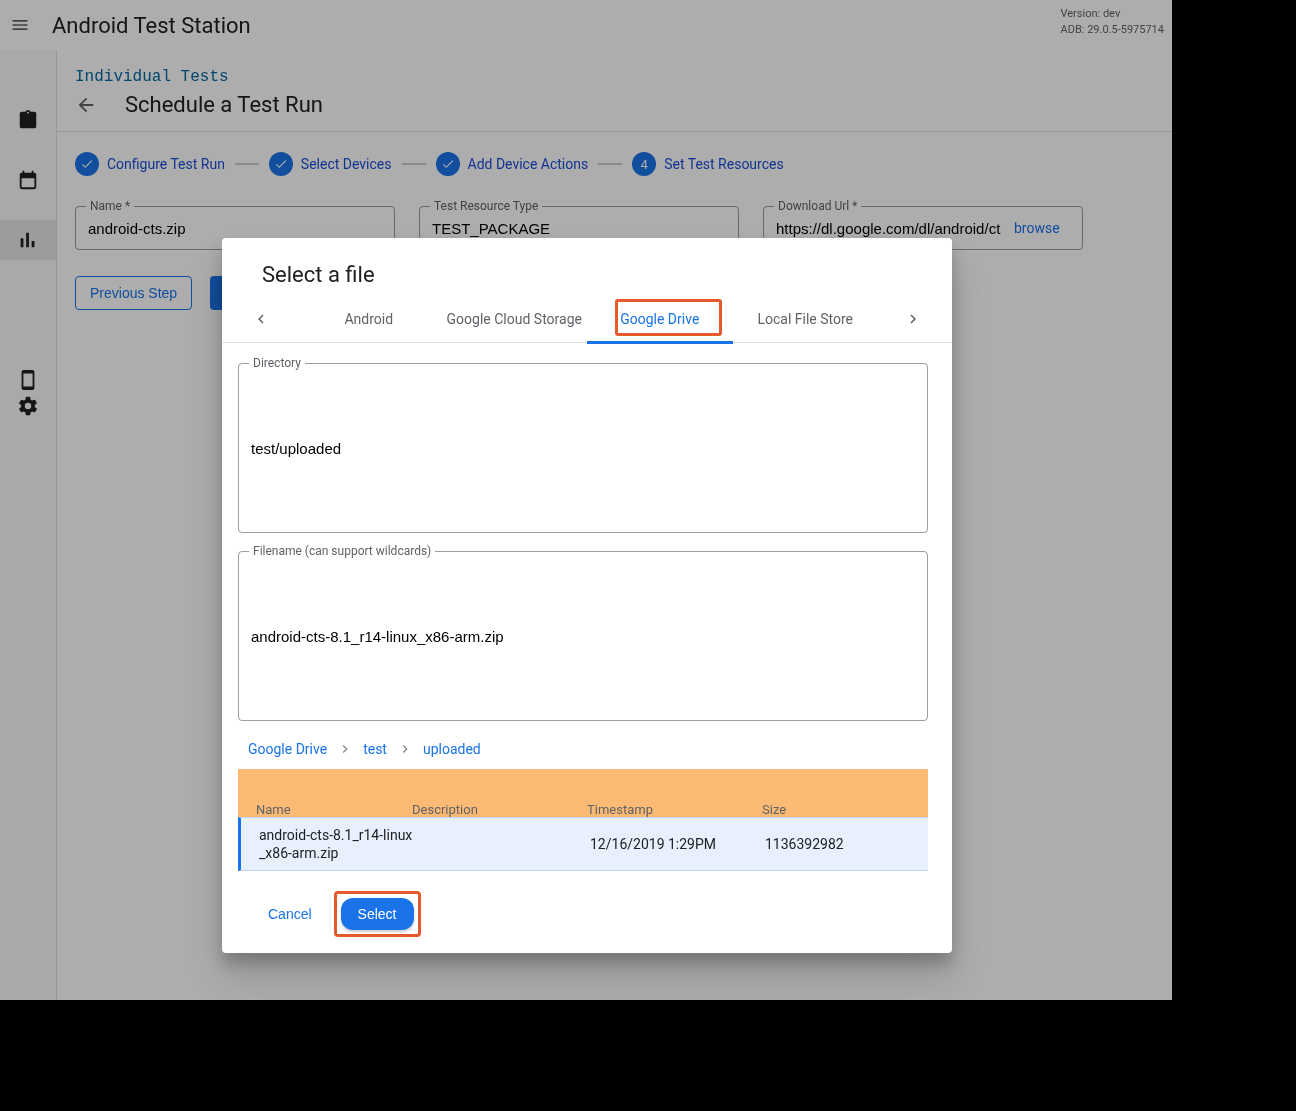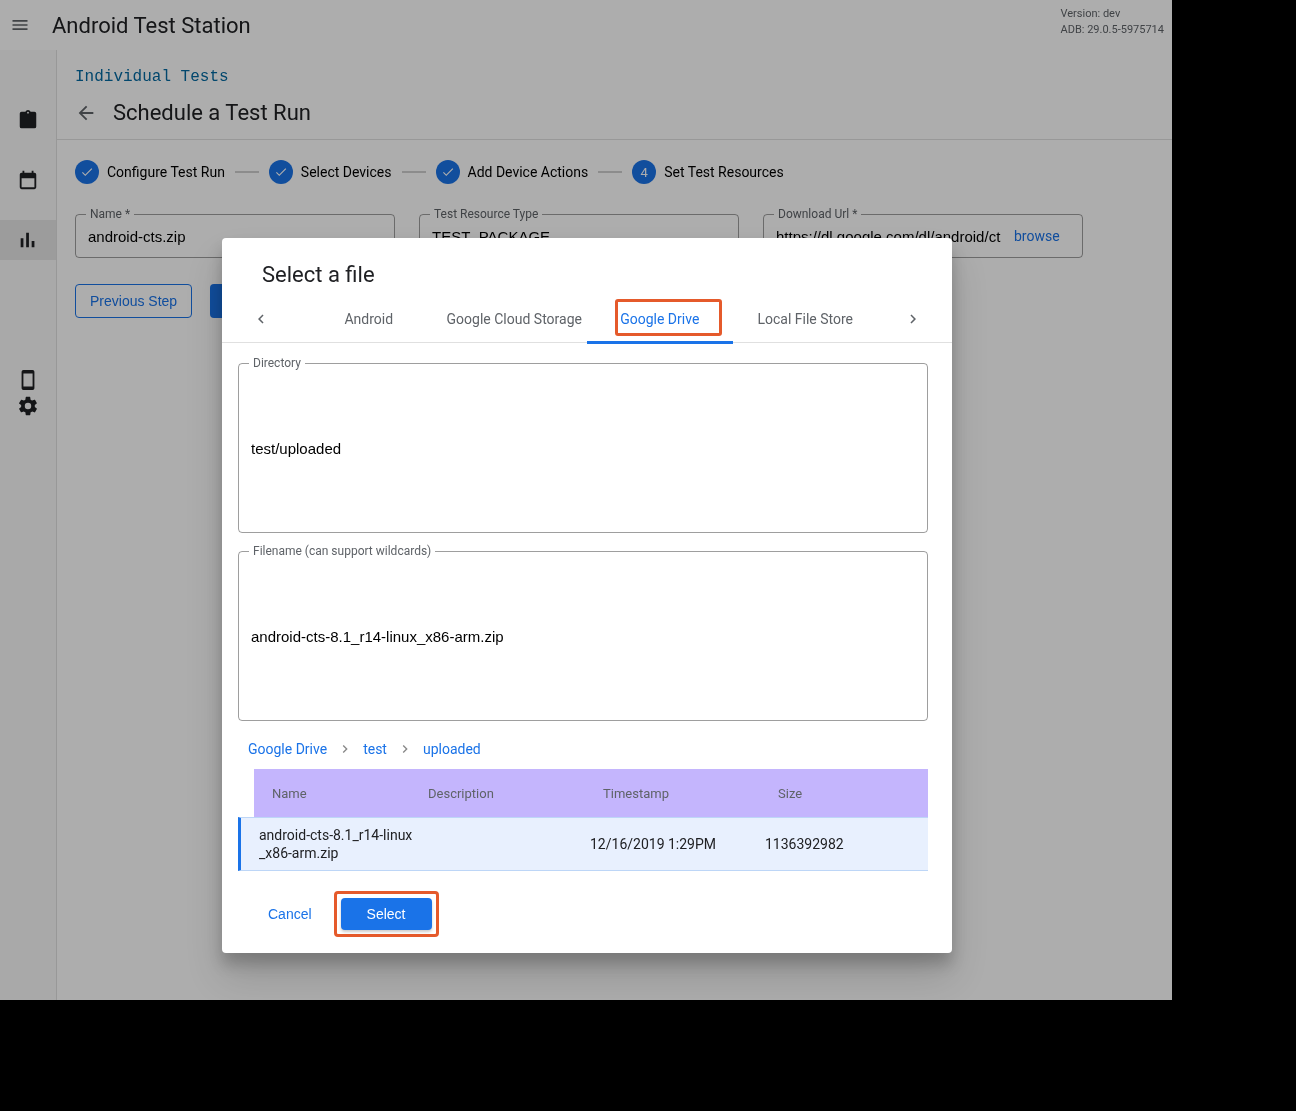--- a/index.html
+++ b/index.html
@@ -73,21 +73,21 @@
   .subheader {
     border-bottom: 1px solid #e0e0e0;
     padding: 18px 18px 14px 18px;
   }
   .crumb {
     font-size: 16px;
     color: #0369a1;
     font-family: Liberation Mono, monospace;
   }
   .page-title-row {
-    display: flex; align-items: center; gap: 16px; margin-top: 14px;
+    display: flex; align-items: center; gap: 28px; margin-top: 6px;
   }
   .back-btn {
     color: #5f6368;
   }
   .page-title {
     font-family: "Google Sans", Roboto, sans-serif;
     font-size: 22px;
     font-weight: 400;
   }
   
@@ -96,21 +96,21 @@
     padding: 20px 18px 8px 18px;
     gap: 10px;
   }
   .step { display: flex; align-items: center; gap: 8px; }
   .step-badge {
     width: 24px; height: 24px; border-radius: 50%;
     background: #1a73e8; color: #fff;
     display: flex; align-items: center; justify-content: center;
     font-size: 13px;
   }
-  .step-label { font-size: 14px; color: #000000; }
+  .step-label { font-size: 14px; color: #1d4ed8; }
   .step-sep { width: 24px; height: 2px; background: #cfcfcf; }
   
   .formrow {
     display: flex; padding: 8px 18px; gap: 24px; margin-top: 14px;
   }
   .md-field {
     position: relative; border: 1px solid rgba(0,0,0,0.38);
     border-radius: 4px; height: 44px; flex: 1;
     display: flex; align-items: center;
     padding: 0 12px;
@@ -180,22 +180,22 @@
   
   .dialog-crumbs {
     display: flex; align-items: center; gap: 10px;
     padding: 2px 14px 8px 14px;
     color: #1a73e8; font-size: 14px; margin-left: -4px;
   }
   .dialog-crumbs .sep { color: #888; }
   
   .tbl { margin-top: 4px; }
   .tbl-head {
-    display: flex; background: #c4b5fd; height: 48px; align-items: center;
-    font-size: 13px; color: #5f6368; padding: 0 4px; margin-left: 16px;
+    display: flex; background: #fdba74; height: 48px; align-items: flex-end;
+    font-size: 13px; color: #5f6368; padding: 0 4px;
   }
   .col-name { width: 170px; padding-left: 14px; }
   .col-desc { width: 175px; }
   .col-ts   { width: 175px; }
   .col-size { width: 130px; }
   .tbl-row {
     display: flex; height: 46px; align-items: center;
     font-size: 14px; padding: 0 4px;
     border-top: 1px solid #bdd6f7;
     border-bottom: 1px solid #bdd6f7;
@@ -203,22 +203,22 @@
     background: #e8f0fe;
   }
   .tbl-row.wrap { height: auto; padding-top: 8px; padding-bottom: 8px; }
   .tbl-row.wrap .col-name { line-height: 18px; word-break: break-all; }
   .dialog-actions {
     padding: 16px 36px 16px 36px;
     display: flex; align-items: center; gap: 12px;
   }
   .btn-text { color: #1a73e8; background: none; border: none; font-size: 14px; padding: 8px 10px; cursor: pointer; }
   .btn-raised {
-    background: #1a73e8; color: #fff; border: none; border-radius: 4px;
-    padding: 8px 26px; font-size: 14px;
+    background: #1a73e8; color: #fff; border: none; border-radius: 12px;
+    padding: 8px 17px; font-size: 14px;
     box-shadow: 0 2px 3px rgba(0,0,0,0.2);
   }
   .action-highlight { border: 3px solid #e55a2b; border-radius: 4px; padding: 4px; display: inline-flex; }
   svg { display: block; }
 </style>
 </head>
 <body>
 
 <div class="app">
 

